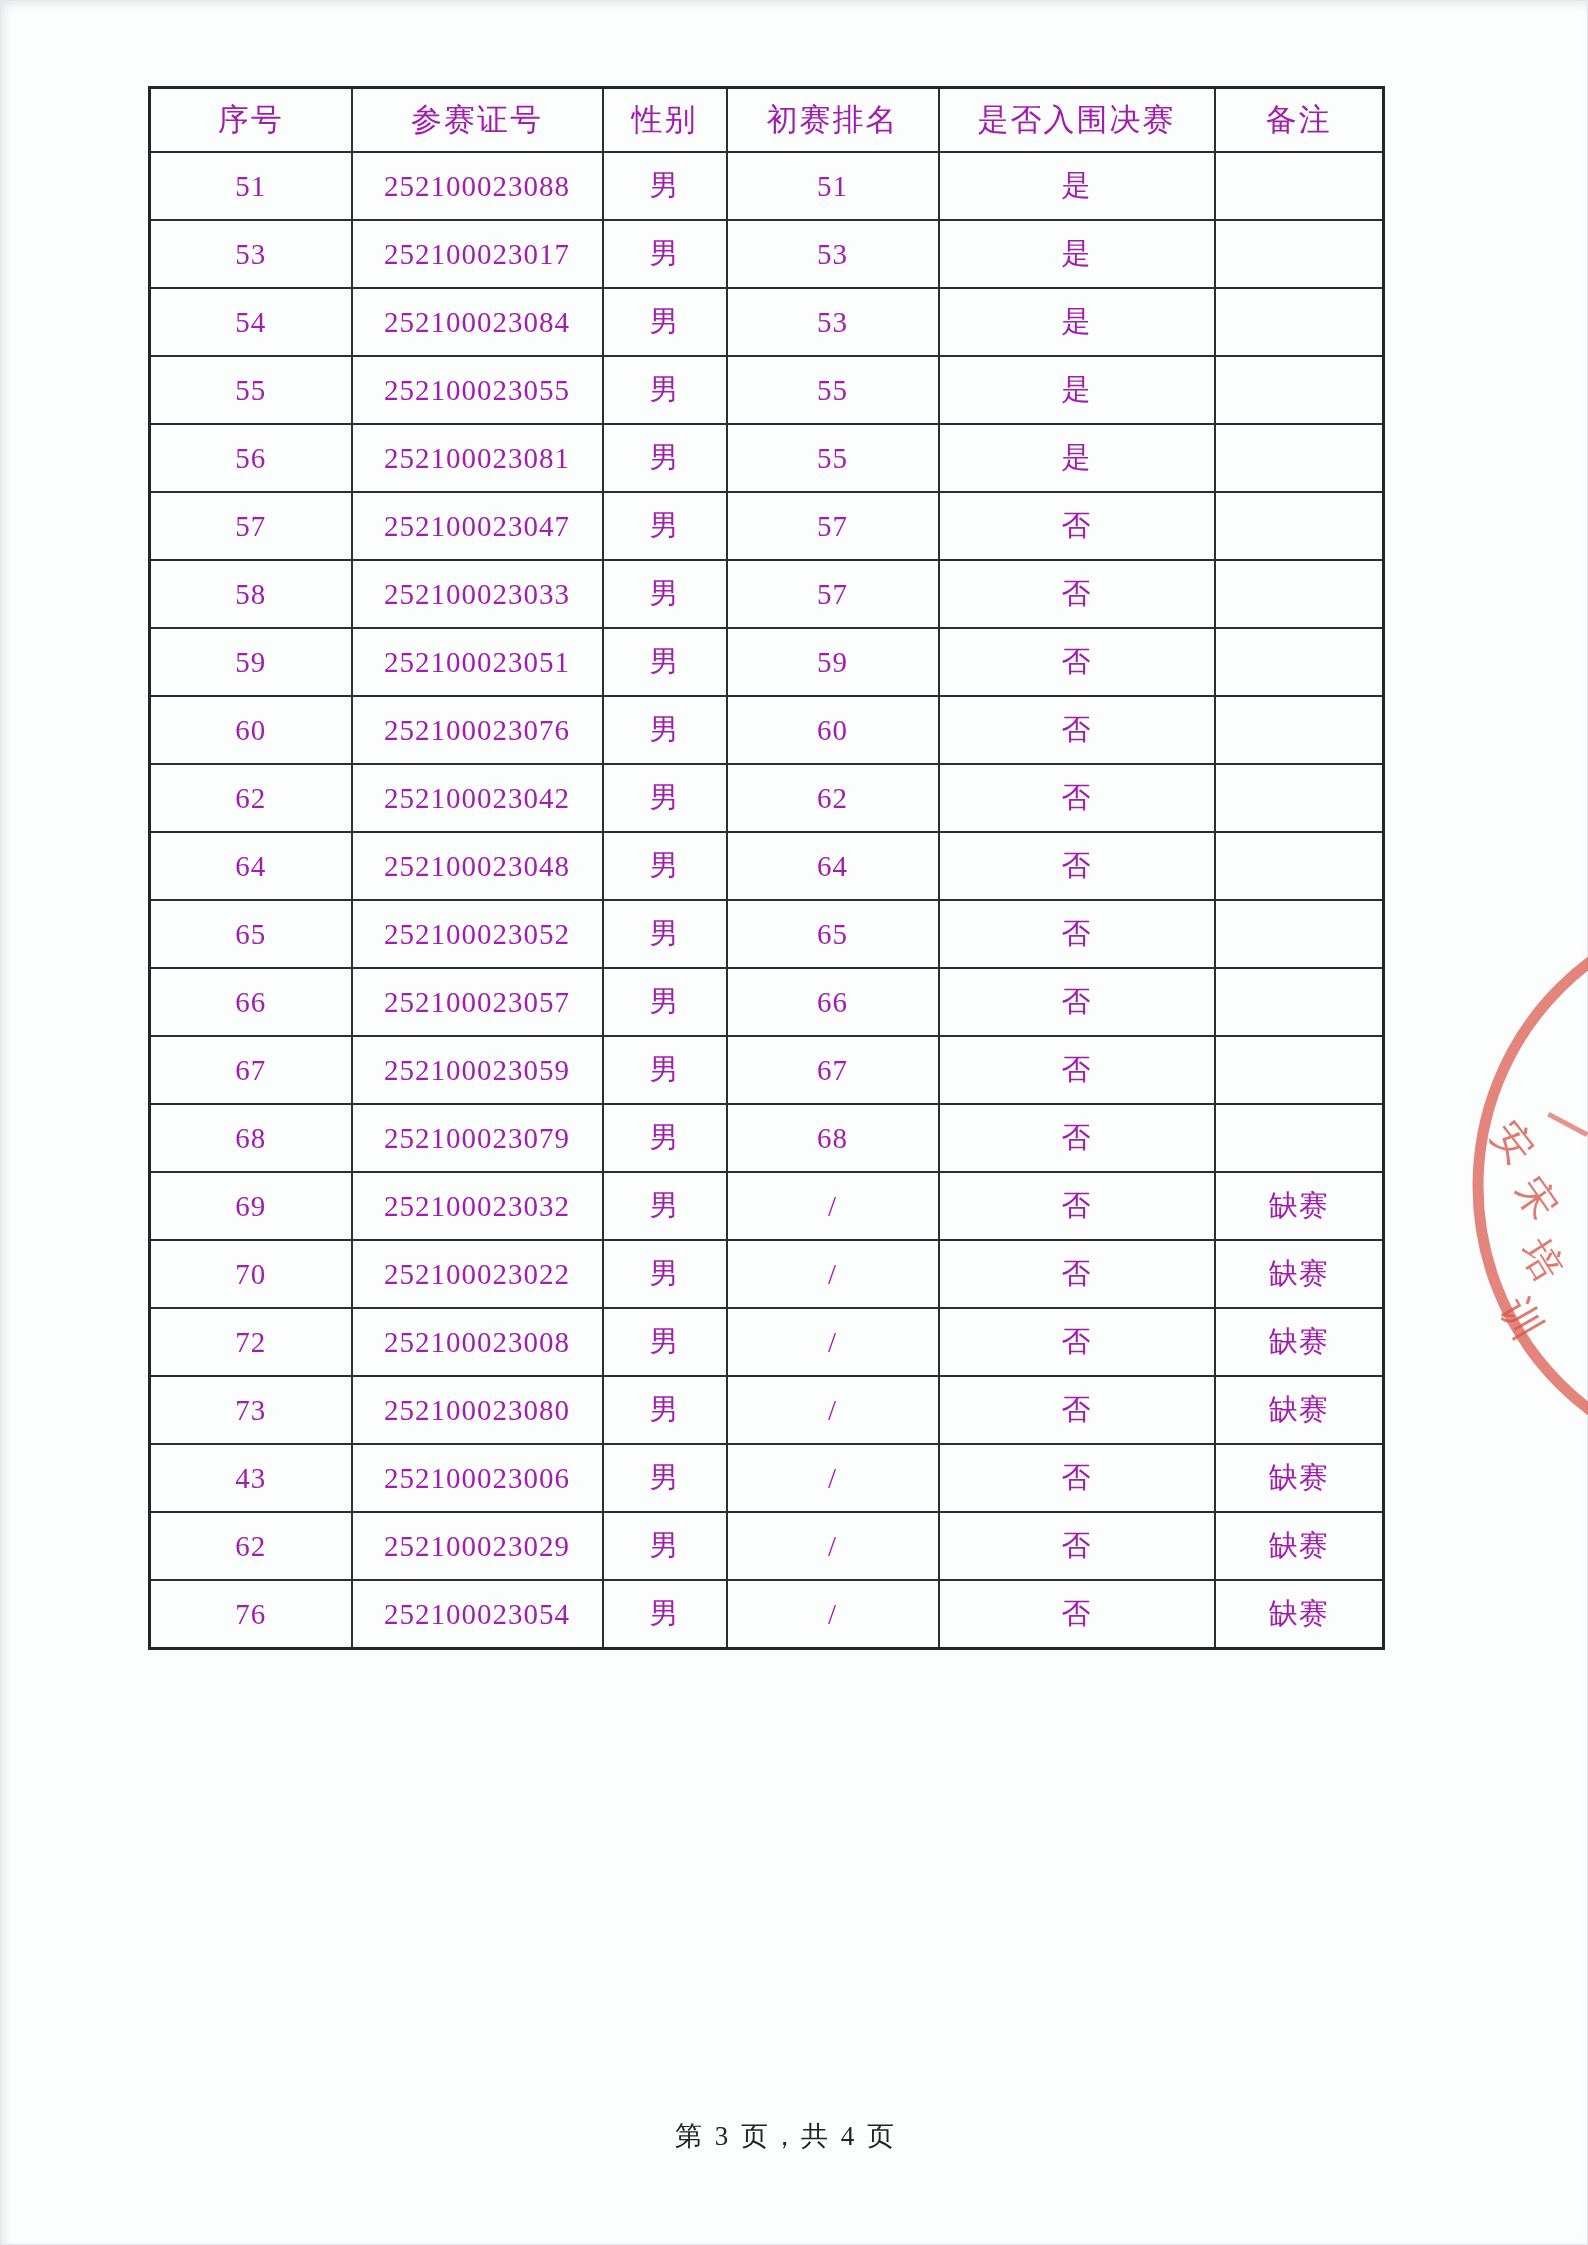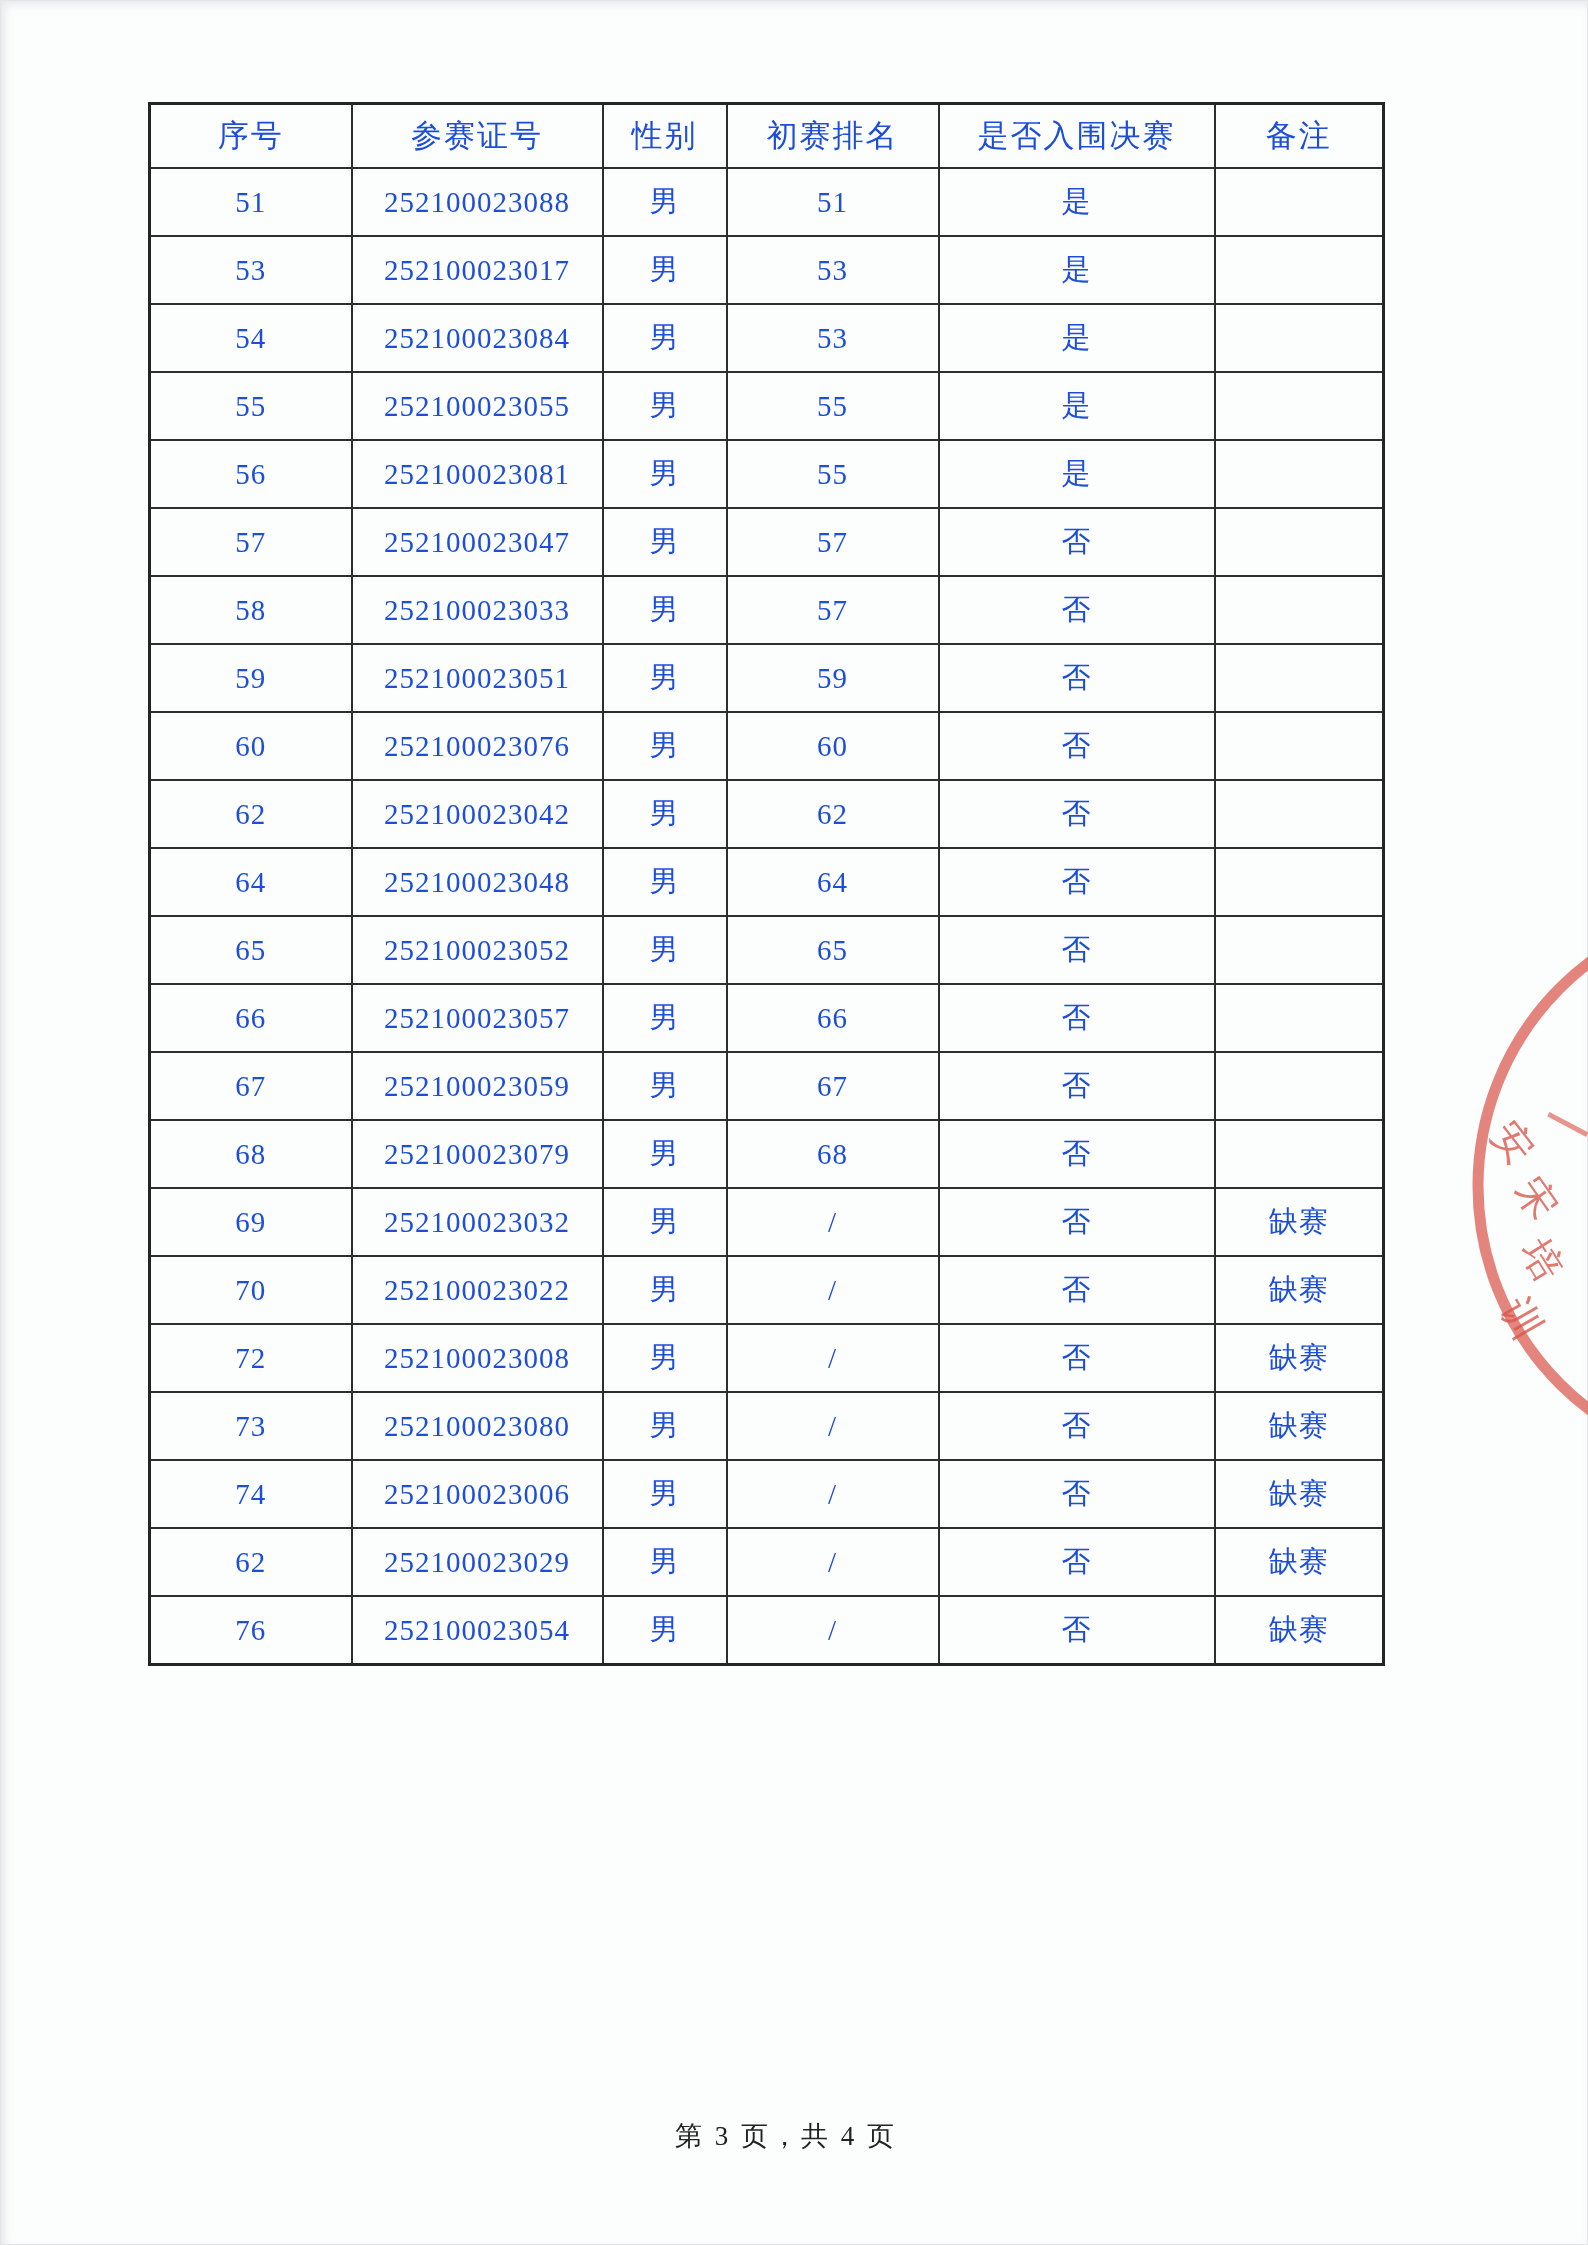--- a/index.html
+++ b/index.html
@@ -10,25 +10,25 @@
   }
   .page{
     position:relative;
     width:1588px;height:2245px;
     background:#fcfdfd;
     overflow:hidden;
     box-shadow:inset 0 0 0 1px #e3e6e6, inset 4px 4px 10px rgba(160,168,170,.25);
   }
   table.results{
     position:absolute;
-    left:148px;top:102px;
+    left:148px;top:86px;
     width:1234px;
     border-collapse:collapse;
     table-layout:fixed;
-    color:#1d4ed8;
+    color:#a21caf;
   }
   table.results th, table.results td{
     border:2px solid #2e2e2e;
     text-align:center;
     vertical-align:middle;
     padding:0;
     overflow:hidden;
     white-space:nowrap;
   }
   table.results{border:3px solid #252525;}
@@ -232,21 +232,21 @@
         </tr>
         <tr>
           <td class="col-index">73</td>
           <td class="col-id">252100023080</td>
           <td class="col-gender">男</td>
           <td class="col-prelim-rank">/</td>
           <td class="col-qualified">否</td>
           <td class="col-remarks">缺赛</td>
         </tr>
         <tr>
-          <td class="col-index">74</td>
+          <td class="col-index">43</td>
           <td class="col-id">252100023006</td>
           <td class="col-gender">男</td>
           <td class="col-prelim-rank">/</td>
           <td class="col-qualified">否</td>
           <td class="col-remarks">缺赛</td>
         </tr>
         <tr>
           <td class="col-index">62</td>
           <td class="col-id">252100023029</td>
           <td class="col-gender">男</td>

